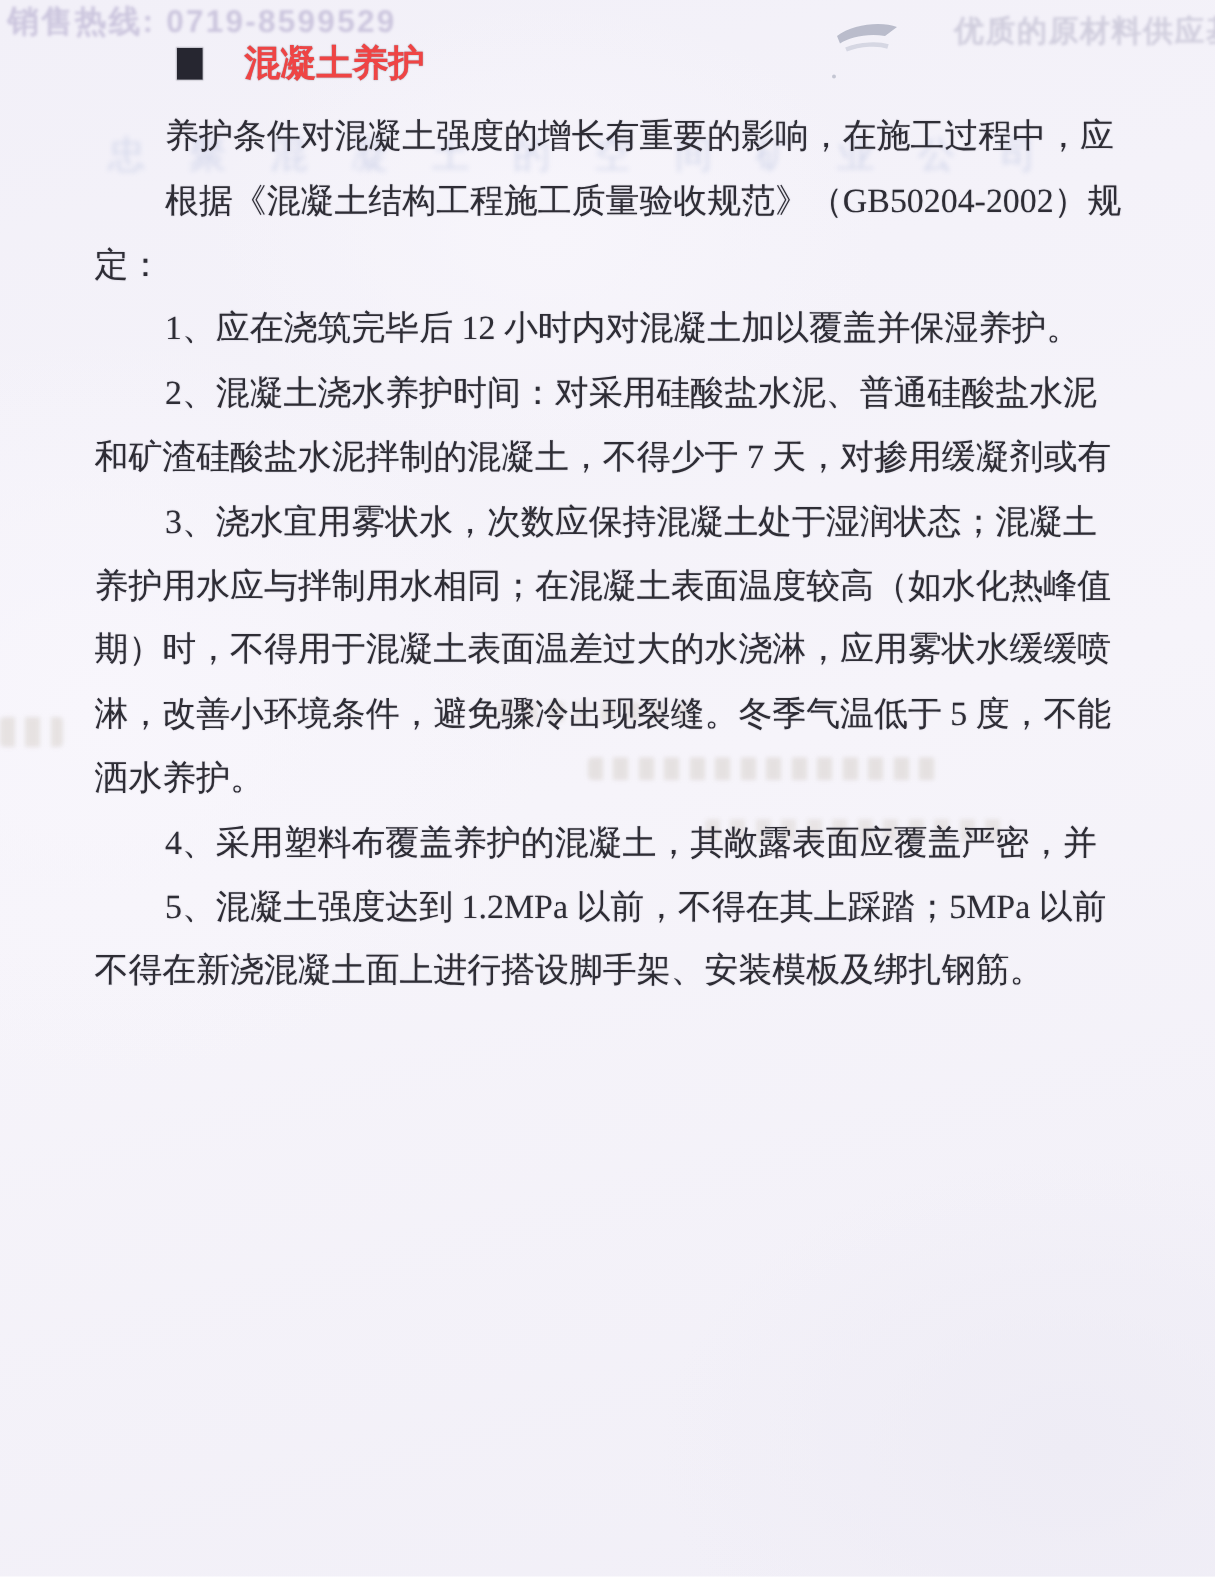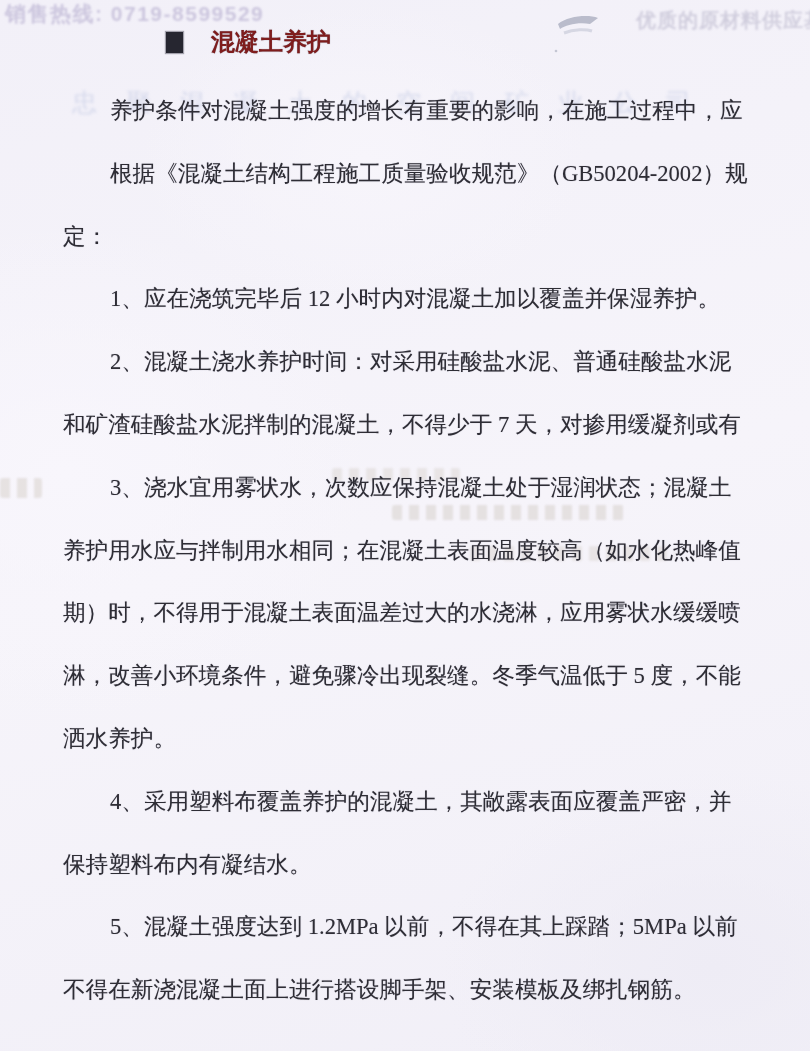--- a/index.html
+++ b/index.html
@@ -23,33 +23,31 @@
     position: absolute;
     left: 63px; top: 70px; width: 692px;
     color: #2e2d35;
     font-size: 22.6px;
     text-shadow: 0 0 1px rgba(55, 55, 80, 0.35);
   }
   .line {
     height: 42.8px;
     line-height: 42.8px;
     white-space: nowrap;
-    margin-top: 20px;
   }
   .ind { text-indent: 47px; }
 
   .heading {
     position: absolute;
     left: 118px; top: 26px;
     display: flex; align-items: center;
-    color: #7f1d1d;
+    color: #ef4444;
     font-weight: bold;
     font-size: 24px;
     text-shadow: 0 0 1px rgba(30,30,50,0.5);
-    margin-left: 48px;
   }
   .bullet {
     width: 17px; height: 21px;
     background: #262630;
     margin-right: 28px;
     box-shadow: 0 0 1px 1px rgba(40,40,55,0.4);
   }
 
   
   .ghost {
@@ -127,18 +125,17 @@
     <div class="line">定：</div>
     <div class="line ind">1、应在浇筑完毕后 12 小时内对混凝土加以覆盖并保湿养护。</div>
     <div class="line ind">2、混凝土浇水养护时间：对采用硅酸盐水泥、普通硅酸盐水泥</div>
     <div class="line">和矿渣硅酸盐水泥拌制的混凝土，不得少于 7 天，对掺用缓凝剂或有</div>
     <div class="line ind">3、浇水宜用雾状水，次数应保持混凝土处于湿润状态；混凝土</div>
     <div class="line">养护用水应与拌制用水相同；在混凝土表面温度较高（如水化热峰值</div>
     <div class="line">期）时，不得用于混凝土表面温差过大的水浇淋，应用雾状水缓缓喷</div>
     <div class="line">淋，改善小环境条件，避免骤冷出现裂缝。冬季气温低于 5 度，不能</div>
     <div class="line">洒水养护。</div>
     <div class="line ind">4、采用塑料布覆盖养护的混凝土，其敞露表面应覆盖严密，并</div>
-    <div class="line">保持塑料布内有凝结水。</div>
     <div class="line ind">5、混凝土强度达到 1.2MPa 以前，不得在其上踩踏；5MPa 以前</div>
     <div class="line">不得在新浇混凝土面上进行搭设脚手架、安装模板及绑扎钢筋。</div>
   </div>
 
 </div>
 
 </body></html>

